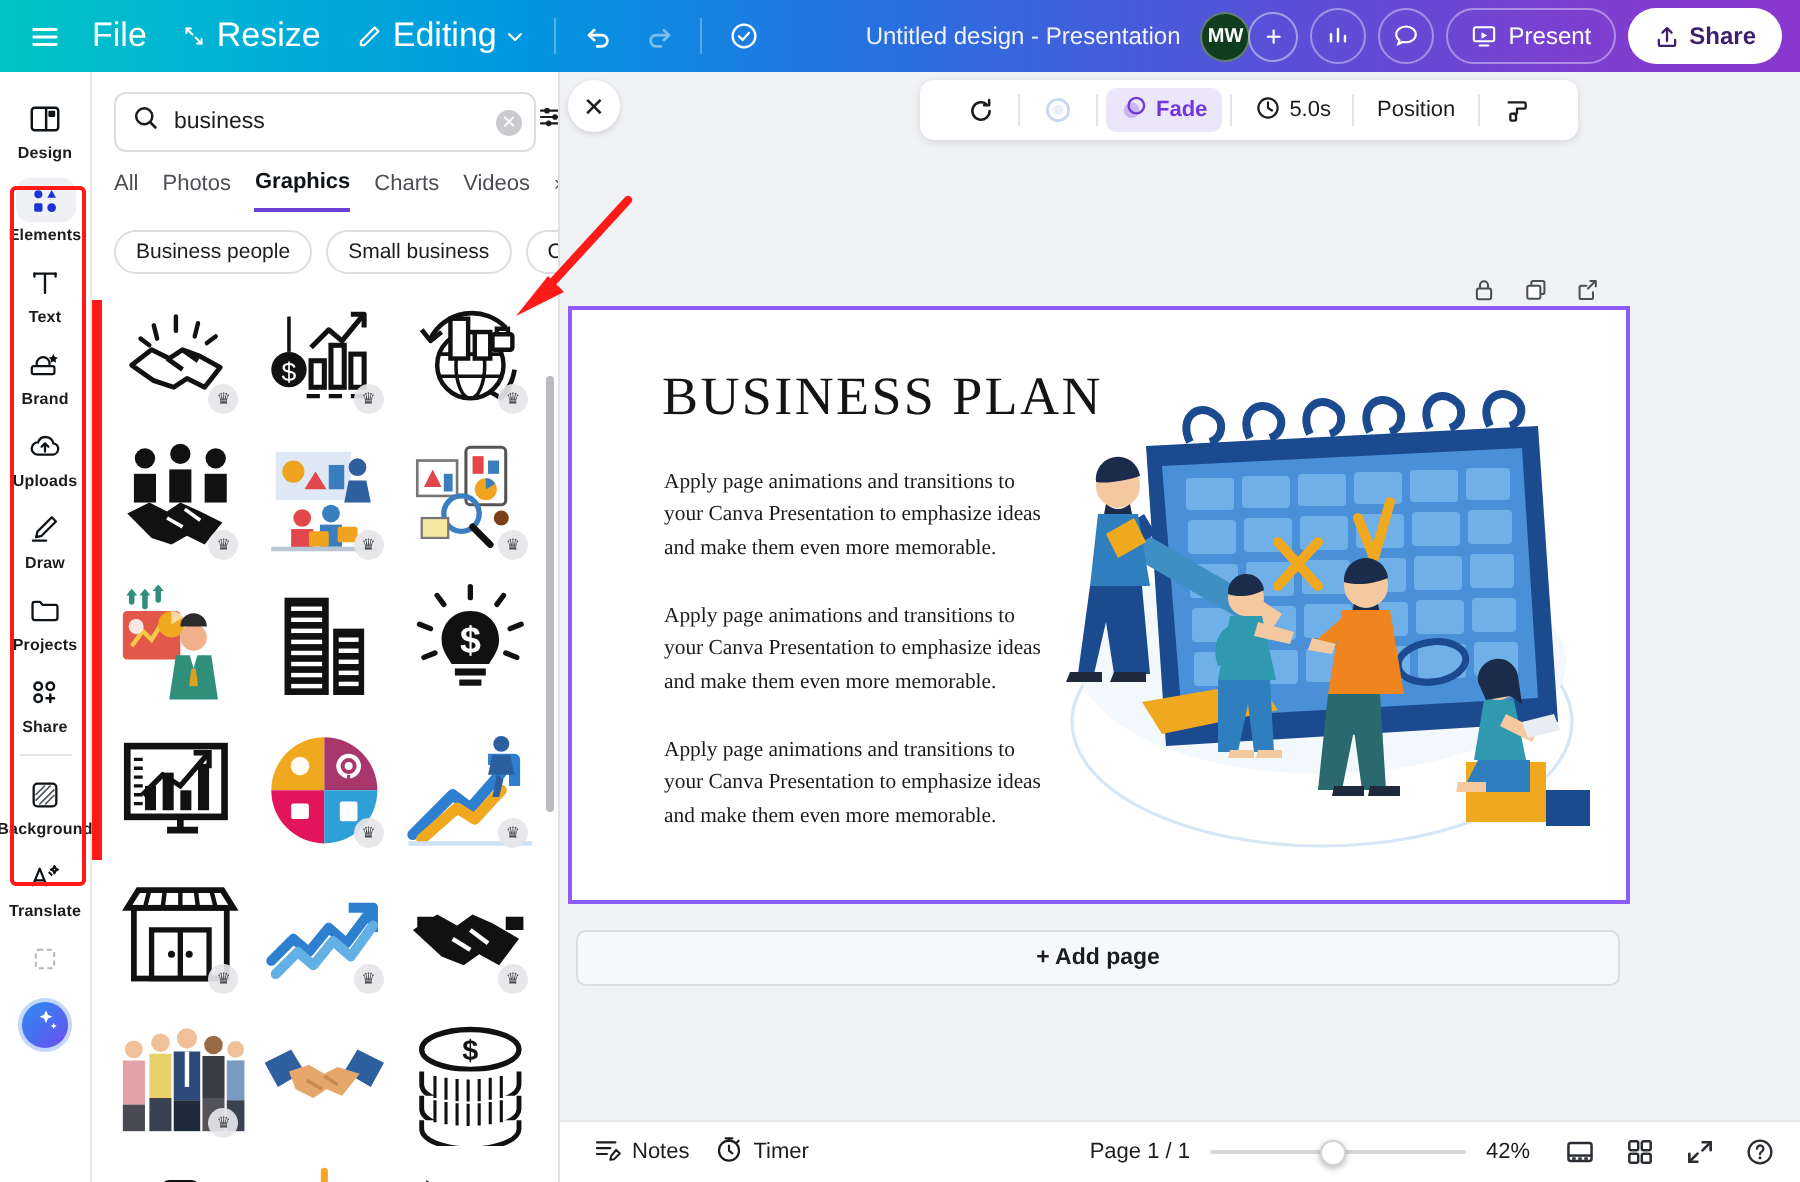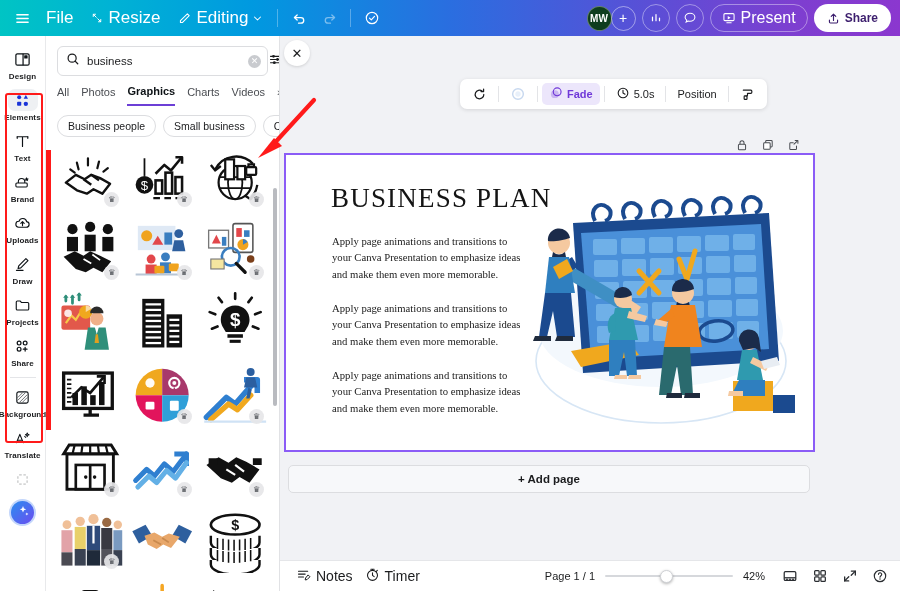--- a/index.html
+++ b/index.html
@@ -43,21 +43,21 @@
     font-size: 14px; color: #fff; margin-left: -7px; cursor: pointer;
   }
   .round-btn {
     width: 28px; height: 28px; border-radius: 50%;
     border: 1px solid rgba(255,255,255,.4);
     display: flex; align-items: center; justify-content: center; cursor: pointer;
   }
   .present-btn {
     display: flex; align-items: center; gap: 5px;
     height: 28px; padding: 0 11px; border-radius: 14px;
-    border: 1px solid rgba(255,255,255,.4); font-size: 16px; cursor: pointer;
+    border: 1px solid rgba(255,255,255,.4); font-size: 12px; cursor: pointer;
   }
   .share-btn {
     display: flex; align-items: center; gap: 5px;
     height: 28px; padding: 0 13px; border-radius: 14px;
     background: #fff; color: #3d1f6e; font-size: 12px; font-weight: bold; cursor: pointer;
   }
 
   
   .rail {
     position: absolute; top: 36px; left: 0; width: 46px; height: 555px;
@@ -154,21 +154,21 @@
   .close-btn {
     position: absolute; left: 4px; top: 4px; width: 26px; height: 26px;
     border-radius: 50%; background: #fff; box-shadow: 0 1px 3px rgba(0,0,0,.14);
     display: flex; align-items: center; justify-content: center;
     font-size: 13px; color: #1b1c1e; cursor: pointer;
   }
   .anim-toolbar {
     position: absolute; left: 180px; top: 4px;
     height: 30px; background: #fff; border-radius: 7px;
     box-shadow: 0 1px 4px rgba(0,0,0,.12);
-    display: flex; align-items: center; padding: 0 5px; gap: 2px; margin-top: 39px;
+    display: flex; align-items: center; padding: 0 16px; gap: 2px;
   }
   .at-item {
     display: flex; align-items: center; gap: 4px; height: 22px;
     padding: 0 7px; border-radius: 5px; font-size: 11px; color: #1b1c1e;
     cursor: pointer; white-space: nowrap;
   }
   .at-item.active { background: #ece6fb; color: #7038d8; font-weight: bold; }
   .at-sep { width: 1px; height: 16px; background: #e3e4e7; margin: 0 2px; }
 
   .canvas-icons {
@@ -203,21 +203,21 @@
   }
 
   
   .bottombar {
     position: absolute; left: 280px; bottom: 0; width: 620px; height: 31px;
     background: #fff; border-top: 1px solid #e5e6e9;
     display: flex; align-items: center; padding: 0 10px;
   }
   .bb-item {
     display: flex; align-items: center; gap: 5px; height: 22px; padding: 0 6px;
-    font-size: 14px; color: #1b1c1e; border-radius: 4px; cursor: pointer;
+    font-size: 11px; color: #1b1c1e; border-radius: 4px; cursor: pointer;
   }
   .bb-right { margin-left: auto; display: flex; align-items: center; gap: 10px; }
   .page-ind { font-size: 11px; color: #1b1c1e; white-space: nowrap; }
   .slider { position: relative; width: 128px; height: 14px; display: flex; align-items: center; cursor: pointer; }
   .slider-track { width: 100%; height: 2.5px; background: #d6d8dc; border-radius: 2px; }
   .slider-knob {
     position: absolute; left: 43%; width: 13px; height: 13px; border-radius: 50%;
     background: #fff; box-shadow: 0 1px 3px rgba(0,0,0,.3); border: 1px solid #d0d2d6;
   }
   .zoom-val { font-size: 11px; color: #1b1c1e; min-width: 27px; }
@@ -277,20 +277,21 @@
       <div class="tb-sep"></div>
       <div class="tb-icon-btn">
         <svg width="16" height="16" viewBox="0 0 18 18">
             <circle cx="9" cy="9" r="6.4" fill="none" stroke="#fff" stroke-width="1.3"></circle>
             <path d="M6.2 9.2l2 2 3.6-4" fill="none" stroke="#fff" stroke-width="1.3" stroke-linecap="round" stroke-linejoin="round"></path>
           </svg>
       </div>
     </div>
 
     <div class="tb-right">
+      <span class="doc-title">Untitled design - Presentation</span>
       <div class="avatar">MW</div>
       <div class="plus-circle">+</div>
       <div class="round-btn">
         <svg width="14" height="14" viewBox="0 0 16 16">
             <g stroke="#fff" stroke-width="1.4" stroke-linecap="round">
               <path d="M4 11V7M8 11V4M12 11V8"></path>
             </g>
           </svg>
       </div>
       <div class="round-btn">

